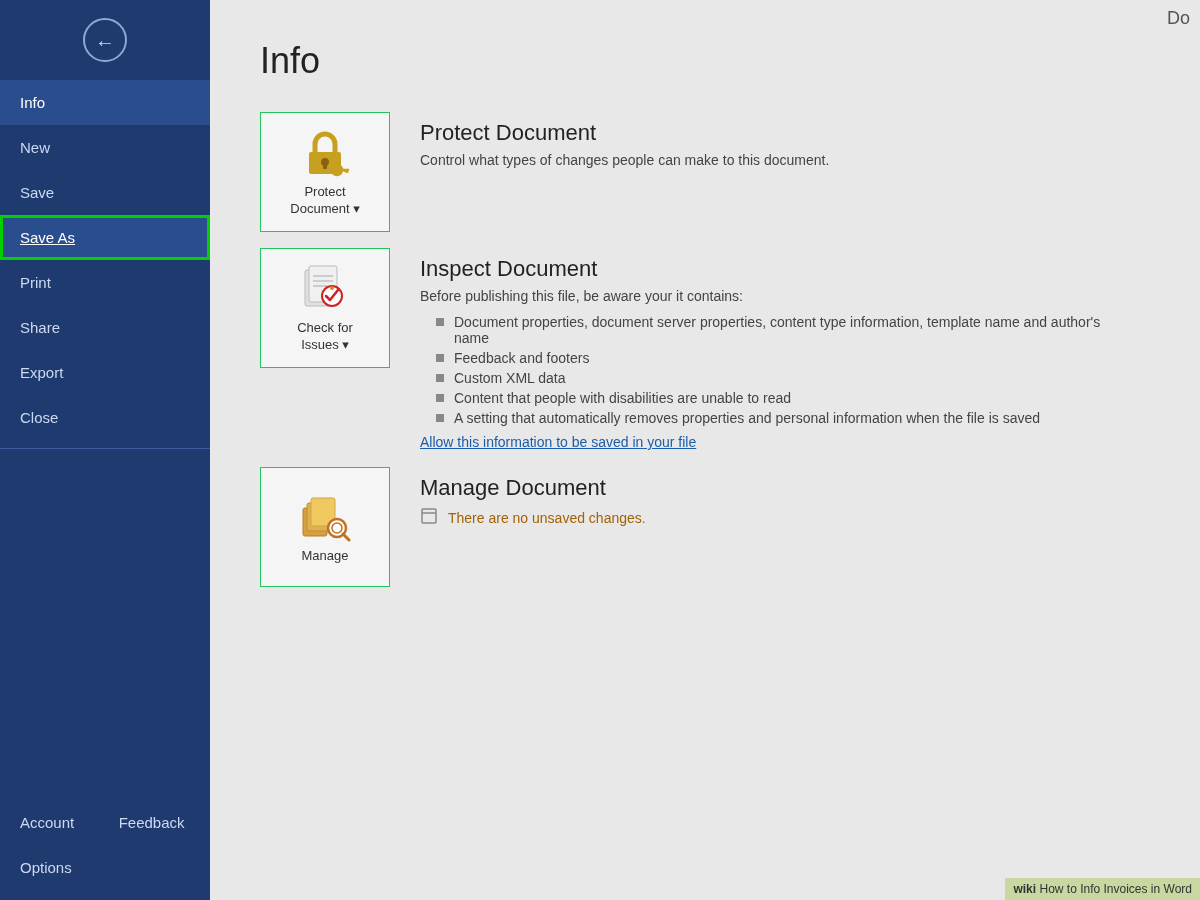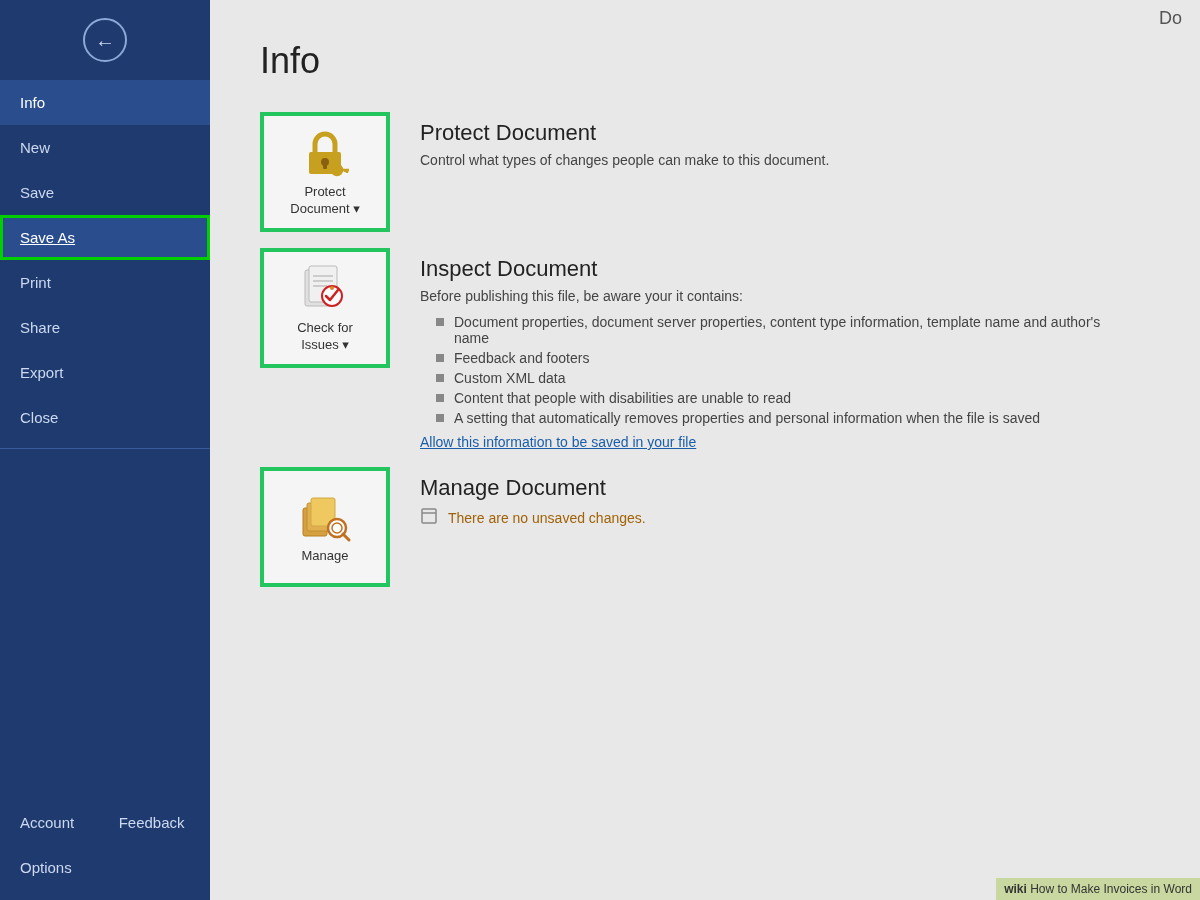--- a/index.html
+++ b/index.html
@@ -101,21 +101,21 @@
     .info-card {
       display: flex;
       align-items: flex-start;
       margin-bottom: 16px;
     }
 
     .card-icon-box {
       width: 130px;
       min-width: 130px;
       height: 120px;
-      border: 4px solid #22c55e;
+      border: 1px solid #22c55e;
       background-color: #f5f5f5;
       display: flex;
       flex-direction: column;
       align-items: center;
       justify-content: center;
       margin-right: 30px;
       cursor: pointer;
     }
 
     .card-icon-label {
@@ -222,21 +222,21 @@
     }
 
     .watermark span.wiki {
       font-weight: bold;
     }
 
     
     .top-right-text {
       position: absolute;
       top: 8px;
-      right: 8px;
+      right: 0;
       font-size: 18px;
       color: #555;
       padding-right: 10px;
     }
   </style>
 </head>
 <body>
 
 <div class="sidebar">
   <div class="back-btn">
@@ -367,16 +367,16 @@
             <line x1="2" y1="6" x2="16" y2="6" stroke="#888" stroke-width="1.5"></line>
           </svg>
         </span>
         <span>There are no unsaved changes.</span>
       </div>
     </div>
   </div>
 
   <div class="watermark">
     <span class="wiki">wiki</span>
-    <span>How to Make Invoices in Word</span>
+    <span>How to Info Invoices in Word</span>
   </div>
 
 </div>
 
 </body></html>

